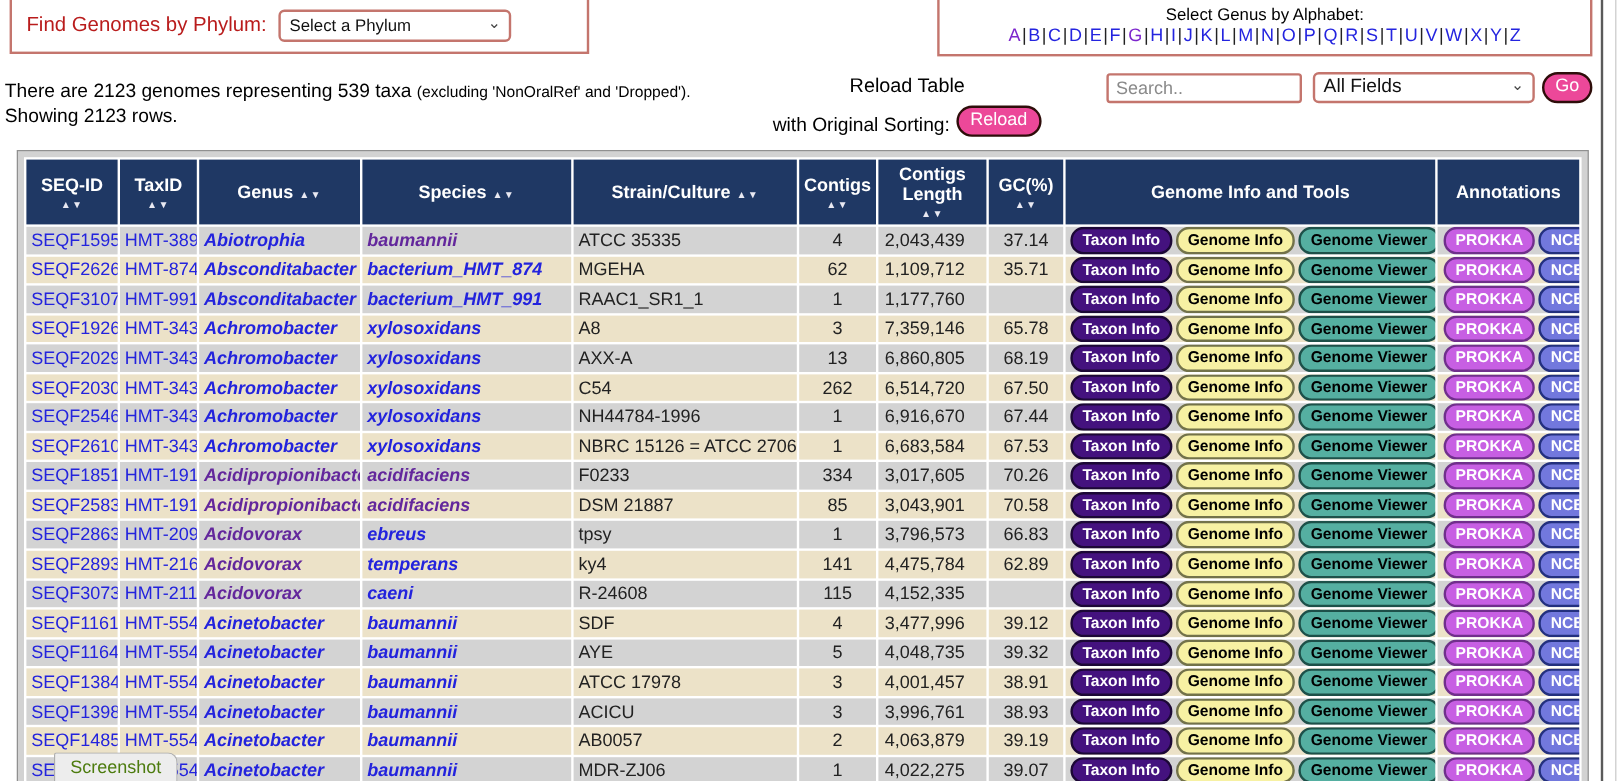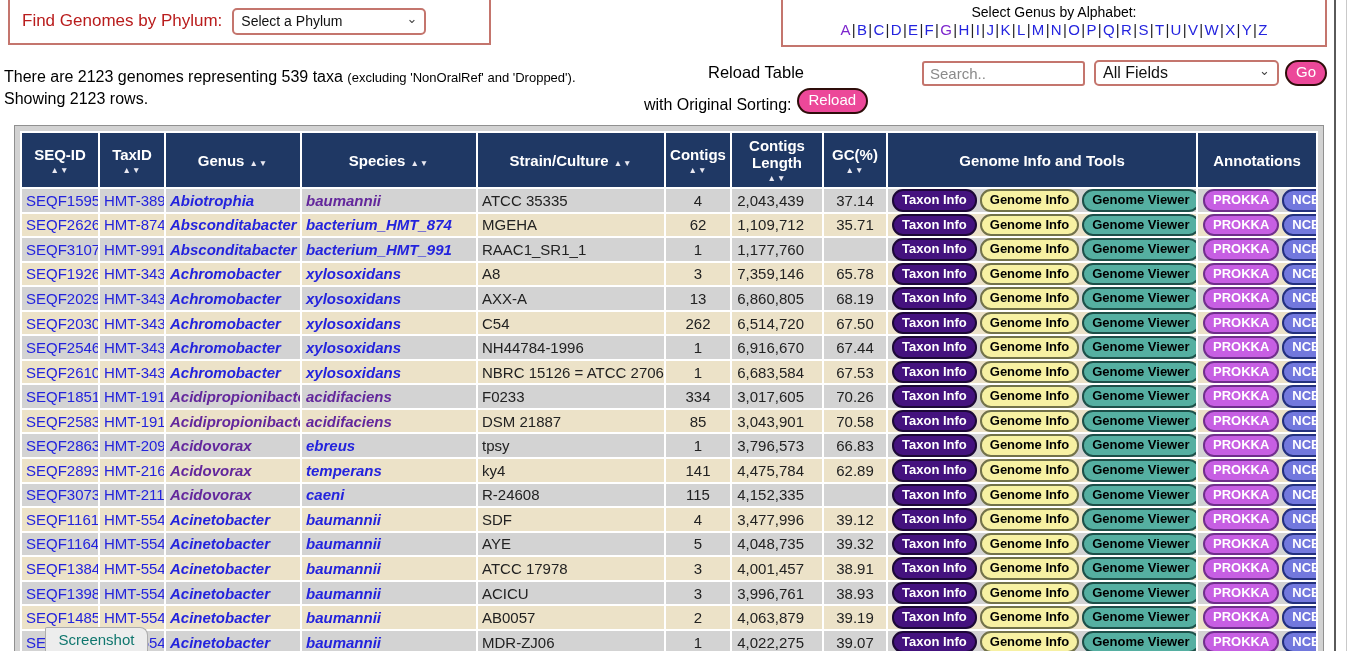--- a/index.html
+++ b/index.html
@@ -67,21 +67,21 @@
   .b-taxon  { background:#44127e; color:#fff; border-color:#1c0836; }
   .b-ginfo  { background:#f7f1a3; color:#000; border-color:#72724a; }
   .b-gview  { background:#55afa1; color:#000; border-color:#1d5049; }
   .b-prokka { background:#c75fe3; color:#fff; border-color:#702f8c; }
   .b-ncbi   { background:#7278dd; color:#fff; border-color:#23307e; }
 
   
   .tooltip { left:45px; top:627px; width:103px; height:24px; background:#ededed;
     border:1px solid #adadad; border-bottom:none; border-radius:2px 8px 0 0;
     display:flex; align-items:center; justify-content:center;
-    font-size:15px; color:#0f766e; z-index:20; }
+    font-size:15px; color:#4d7c0f; z-index:20; }
   .scroll-line { left:1334px; top:0; width:2px; height:651px; background:#5a5a5a; z-index:5; }
   .edge-line { left:1346px; top:0; width:1px; height:651px; background:#c9c9c9; z-index:5; }
 </style>
 </head>
 <body>
 
 <div class="abs phylum-box">
   <span class="phylum-label">Find Genomes by Phylum:</span>
   <div class="sel phylum-select">
     <span>Select a Phylum</span>

